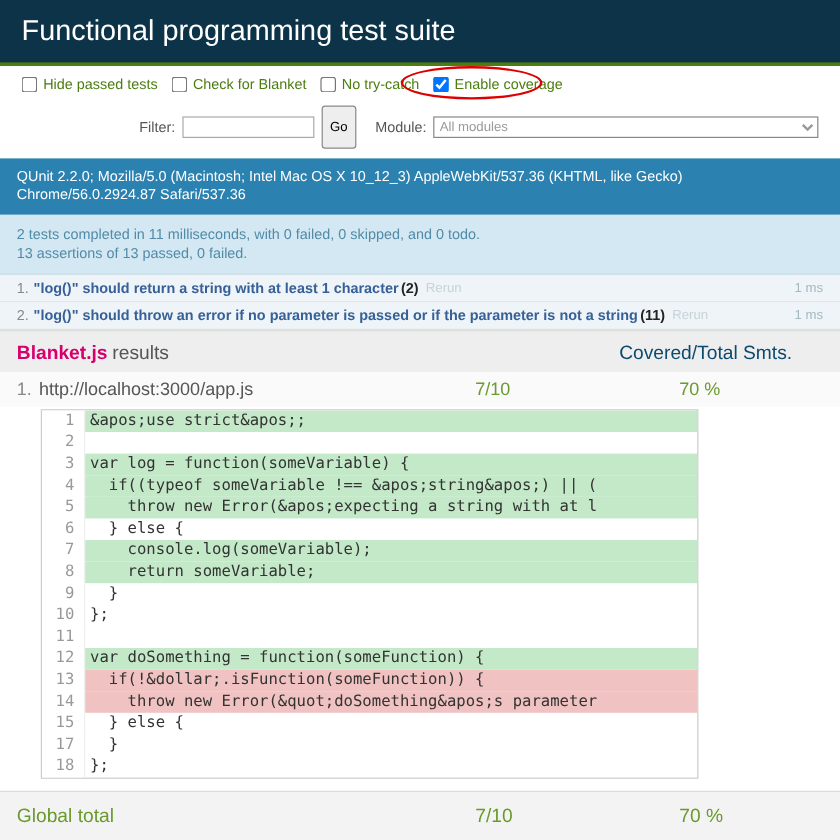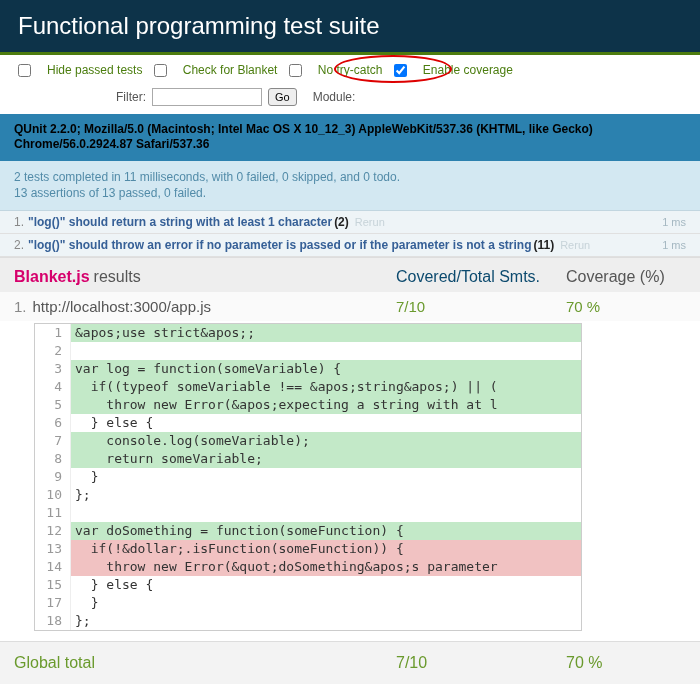--- a/index.html
+++ b/index.html
@@ -1,28 +1,28 @@
 <!DOCTYPE html>
 <html><head>
 <meta charset="utf-8">
 <style>
   * { box-sizing: border-box; margin: 0; padding: 0; }
   body { font-family: "Helvetica Neue", Helvetica, Arial, sans-serif; font-size: 13px; color: #333; background: #fff; width: 700px; }
   .header { background: #0d3349; border-bottom: 3px solid #4d7c0f; padding: 12px 18px; }
   .header h1 { color: #fff; font-weight: 300; font-size: 24px; }
   .toolbar { padding: 8px 18px 4px; color: #4b7d0f; font-size: 12px; position: relative; }
-  .toolbar label { margin-right: 8px; display: inline-flex; align-items: center; gap: 14px; }
+  .toolbar label { margin-right: 8px; display: inline-flex; align-items: center; gap: 3px; }
   .toolbar input[type=checkbox] { margin-right: 2px; }
   .circle { position: absolute; border: 2px solid #d00; border-radius: 50%; width: 118px; height: 28px; top: 0px; left: 334px; pointer-events:none; }
   .filterbar { padding: 4px 18px 8px 116px; font-size: 12px; color: #555; display:flex; align-items:center; gap:6px;}
   .filterbar input[type=text]{ border:1px solid #aaa; height:18px; width:110px; font-size:11px; padding:0 3px;}
-  .filterbar button { font-size:11px; padding:0 6px; height:18px; border:1px solid #888; background:#eee; border-radius:3px;}
+  .filterbar button { font-size:11px; padding:0 6px; height:36px; border:1px solid #888; background:#eee; border-radius:3px;}
   .filterbar .modlabel{ margin-left:10px;}
   .filterbar select{ flex:1; font-size:11px; color:#999; border:1px solid #888; background:#fff; height:18px;}
-  .useragent { background: #2b81af; color: #000000; font-size: 12px; font-weight: bold; padding: 8px 14px; line-height:1.3; }
+  .useragent { background: #2b81af; color: #ffffff; font-size: 12px; font-weight: normal; padding: 8px 14px; line-height:1.3; }
   .summary { background: #d3e8f2; color: #528ba8; font-size: 12px; padding: 8px 14px; line-height:1.4; border-bottom:1px solid #c2d6e0;}
   .tests .test { display:flex; align-items:center; padding: 4px 14px; font-size:12px; border-bottom:1px solid #e0e0e0; background:#eef4f7;}
   .tests .test .num{ color:#888; margin-right:4px;}
   .tests .test .name{ color:#366097; font-weight:bold; }
   .tests .test .asserts{ color:#222; font-weight:bold; margin-left:2px;}
   .tests .test .rerun{ color:#c7d3d9; margin-left:6px; font-size:11px;}
   .tests .test .time{ margin-left:auto; color:#a5b8c2; font-size:11px;}
   .blanket-head { display:flex; padding:10px 14px 6px; font-size:16px; background:#eee; border-top:1px solid #ddd;}
   .blanket-head .bj{ color:#d6006c; font-weight:bold; margin-right:4px;}
   .blanket-head .res{ color:#555;}
@@ -69,20 +69,23 @@
     <span>Enable coverage</span>
   </label>
   <div class="circle"></div>
 </div>
 
 <div class="filterbar">
   <span>Filter:</span>
   <input type="text" style="">
   <button>Go</button>
   <span class="modlabel">Module:</span>
+  <select>
+    <option>All modules</option>
+  </select>
 </div>
 
 <div class="useragent">QUnit 2.2.0; Mozilla/5.0 (Macintosh; Intel Mac OS X 10_12_3) AppleWebKit/537.36 (KHTML, like Gecko) Chrome/56.0.2924.87 Safari/537.36</div>
 
 <div class="summary">
   <div>2 tests completed in 11 milliseconds, with 0 failed, 0 skipped, and 0 todo.</div>
   <div>13 assertions of 13 passed, 0 failed.</div>
 </div>
 
 <div class="tests">
@@ -99,21 +102,20 @@
     <span class="asserts">(11)</span>
     <span class="rerun">Rerun</span>
     <span class="time">1 ms</span>
   </div>
 </div>
 
 <div class="blanket-head">
   <span class="bj">Blanket.js</span>
   <span class="res">results</span>
   <span class="col2">Covered/Total Smts.</span>
-  <span class="col3">Coverage (%)</span>
 </div>
 
 <div class="file-row">
   <span class="idx">1.</span>
   <span class="path">http://localhost:3000/app.js</span>
   <span class="col2">7/10</span>
   <span class="col3">70 %</span>
 </div>
 
 <div class="code-wrap" id="code-wrap">

